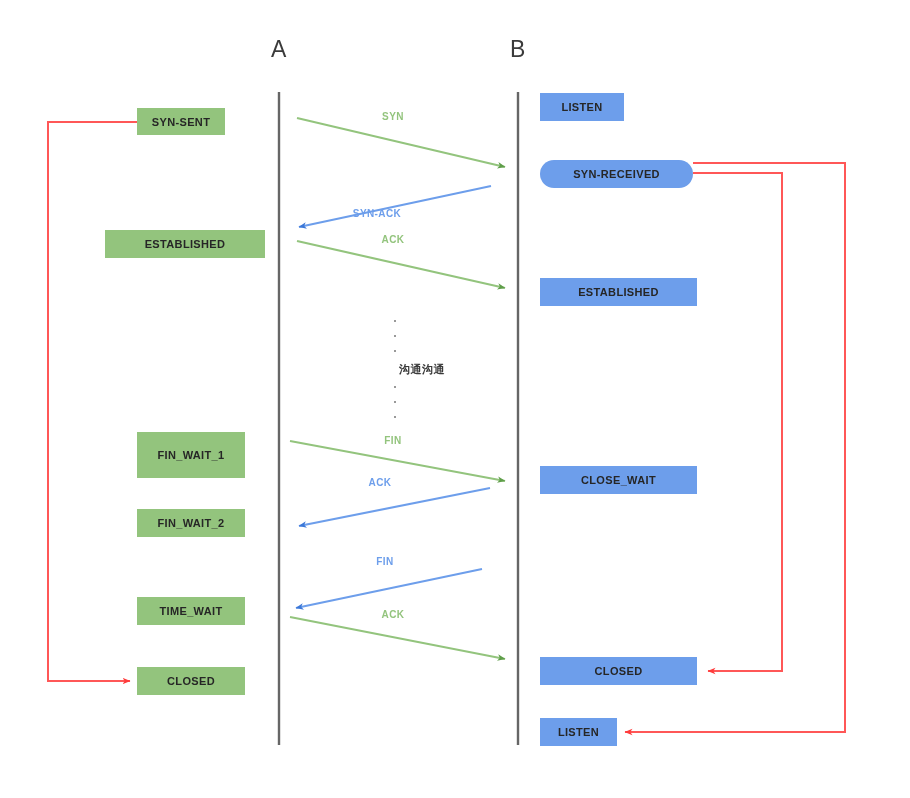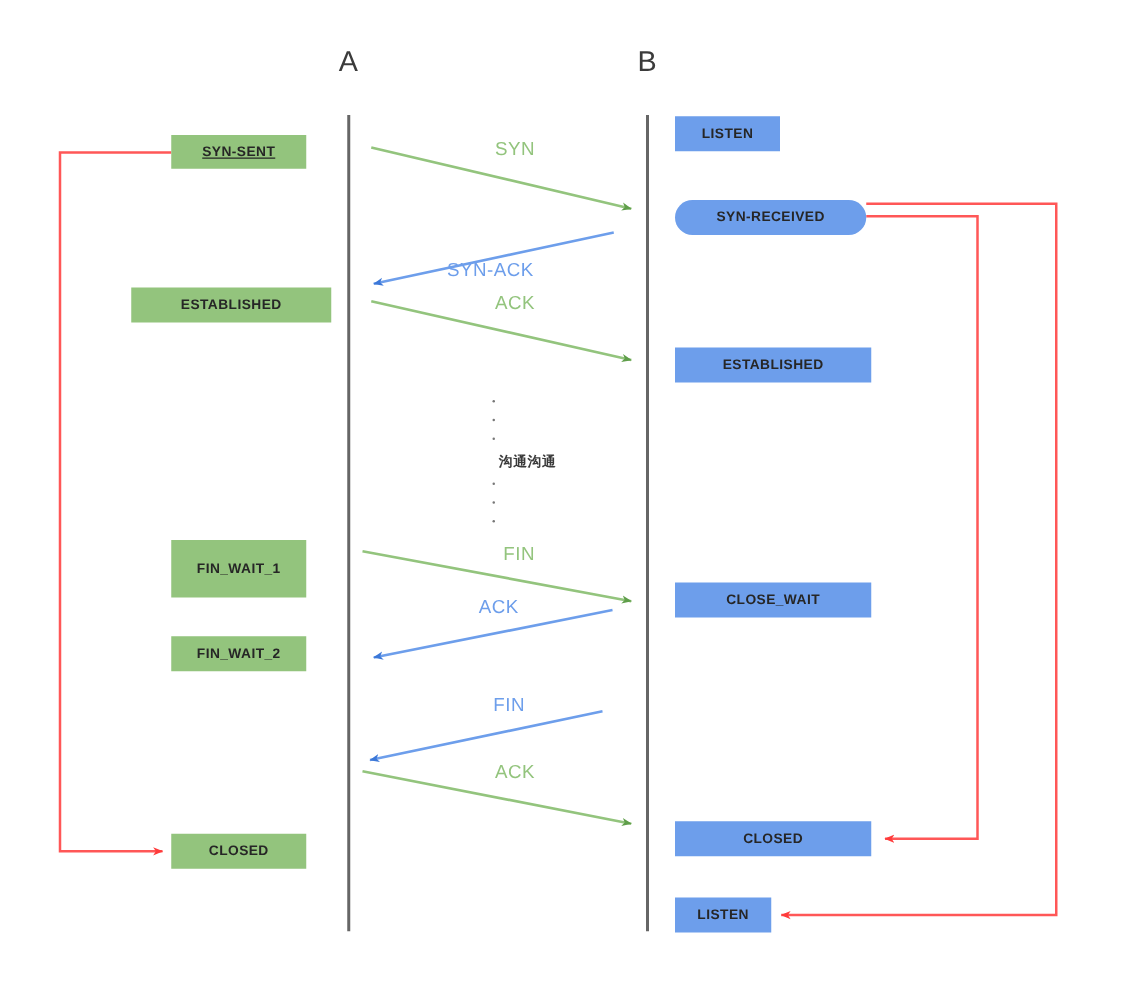--- a/index.html
+++ b/index.html
@@ -40,25 +40,25 @@
     font-weight: 700;
     color: #262626;
     letter-spacing: 0.35px;
     box-sizing: border-box;
     white-space: nowrap;
   }
   .state-box.green { background: #93c47d; }
   .state-box.blue  { background: #6d9eeb; }
   .msg-label {
     position: absolute;
-    font-size: 15px;
-    font-weight: 400;
+    font-size: 10px;
+    font-weight: 700;
     letter-spacing: 0.4px;
     white-space: nowrap;
-    text-align: right;
+    text-align: center;
   }
   .msg-label.green { color: #93c47d; }
   .msg-label.blue  { color: #6d9eeb; }
   .ellipsis-text {
     position: absolute;
     font-size: 11px;
     font-weight: 700;
     color: #3a3a3a;
     white-space: nowrap;
     text-align: right;
@@ -110,28 +110,29 @@
     <path d="M137,122 L48,122 L48,681 L130,681" fill="none" stroke="#ff5757" stroke-width="2" marker-end="url(#arw-red)"></path>
 
     <path d="M693,173 L782,173 L782,671 L708,671" fill="none" stroke="#ff5757" stroke-width="2" marker-end="url(#arw-red)"></path>
 
     <path d="M693,163 L845,163 L845,732 L625,732" fill="none" stroke="#ff5757" stroke-width="2" marker-end="url(#arw-red)"></path>
   </svg>
 
   <div class="party-label" style="left:255px; top:36px; width:48px;">A</div>
   <div class="party-label" style="left:494px; top:36px; width:48px;">B</div>
 
-  <div class="state-box green" style="left:137px; top:108px; width:108px; height:27px;text-decoration:underline;">SYN-SENT</div>
+  <div class="state-box green" style="left:137px; top:108px; width:88px; height:27px;">SYN-SENT</div>
 
   <div class="state-box green" style="left:105px; top:230px; width:160px; height:28px;">ESTABLISHED</div>
 
   <div class="state-box green" style="left:137px; top:432px; width:108px; height:46px;">FIN_WAIT_1</div>
 
   <div class="state-box green" style="left:137px; top:509px; width:108px; height:28px;">FIN_WAIT_2</div>
 
+  <div class="state-box green" style="left:137px; top:597px; width:108px; height:28px;">TIME_WAIT</div>
 
   <div class="state-box green" style="left:137px; top:667px; width:108px; height:28px;">CLOSED</div>
 
   <div class="state-box blue" style="left:540px; top:93px; width:84px; height:28px;">LISTEN</div>
 
   <div class="state-box blue" style="left:540px; top:160px; width:153px; height:28px;border-radius:14px;">SYN-RECEIVED</div>
 
   <div class="state-box blue" style="left:540px; top:278px; width:157px; height:28px;">ESTABLISHED</div>
 
   <div class="state-box blue" style="left:540px; top:466px; width:157px; height:28px;">CLOSE_WAIT</div>

